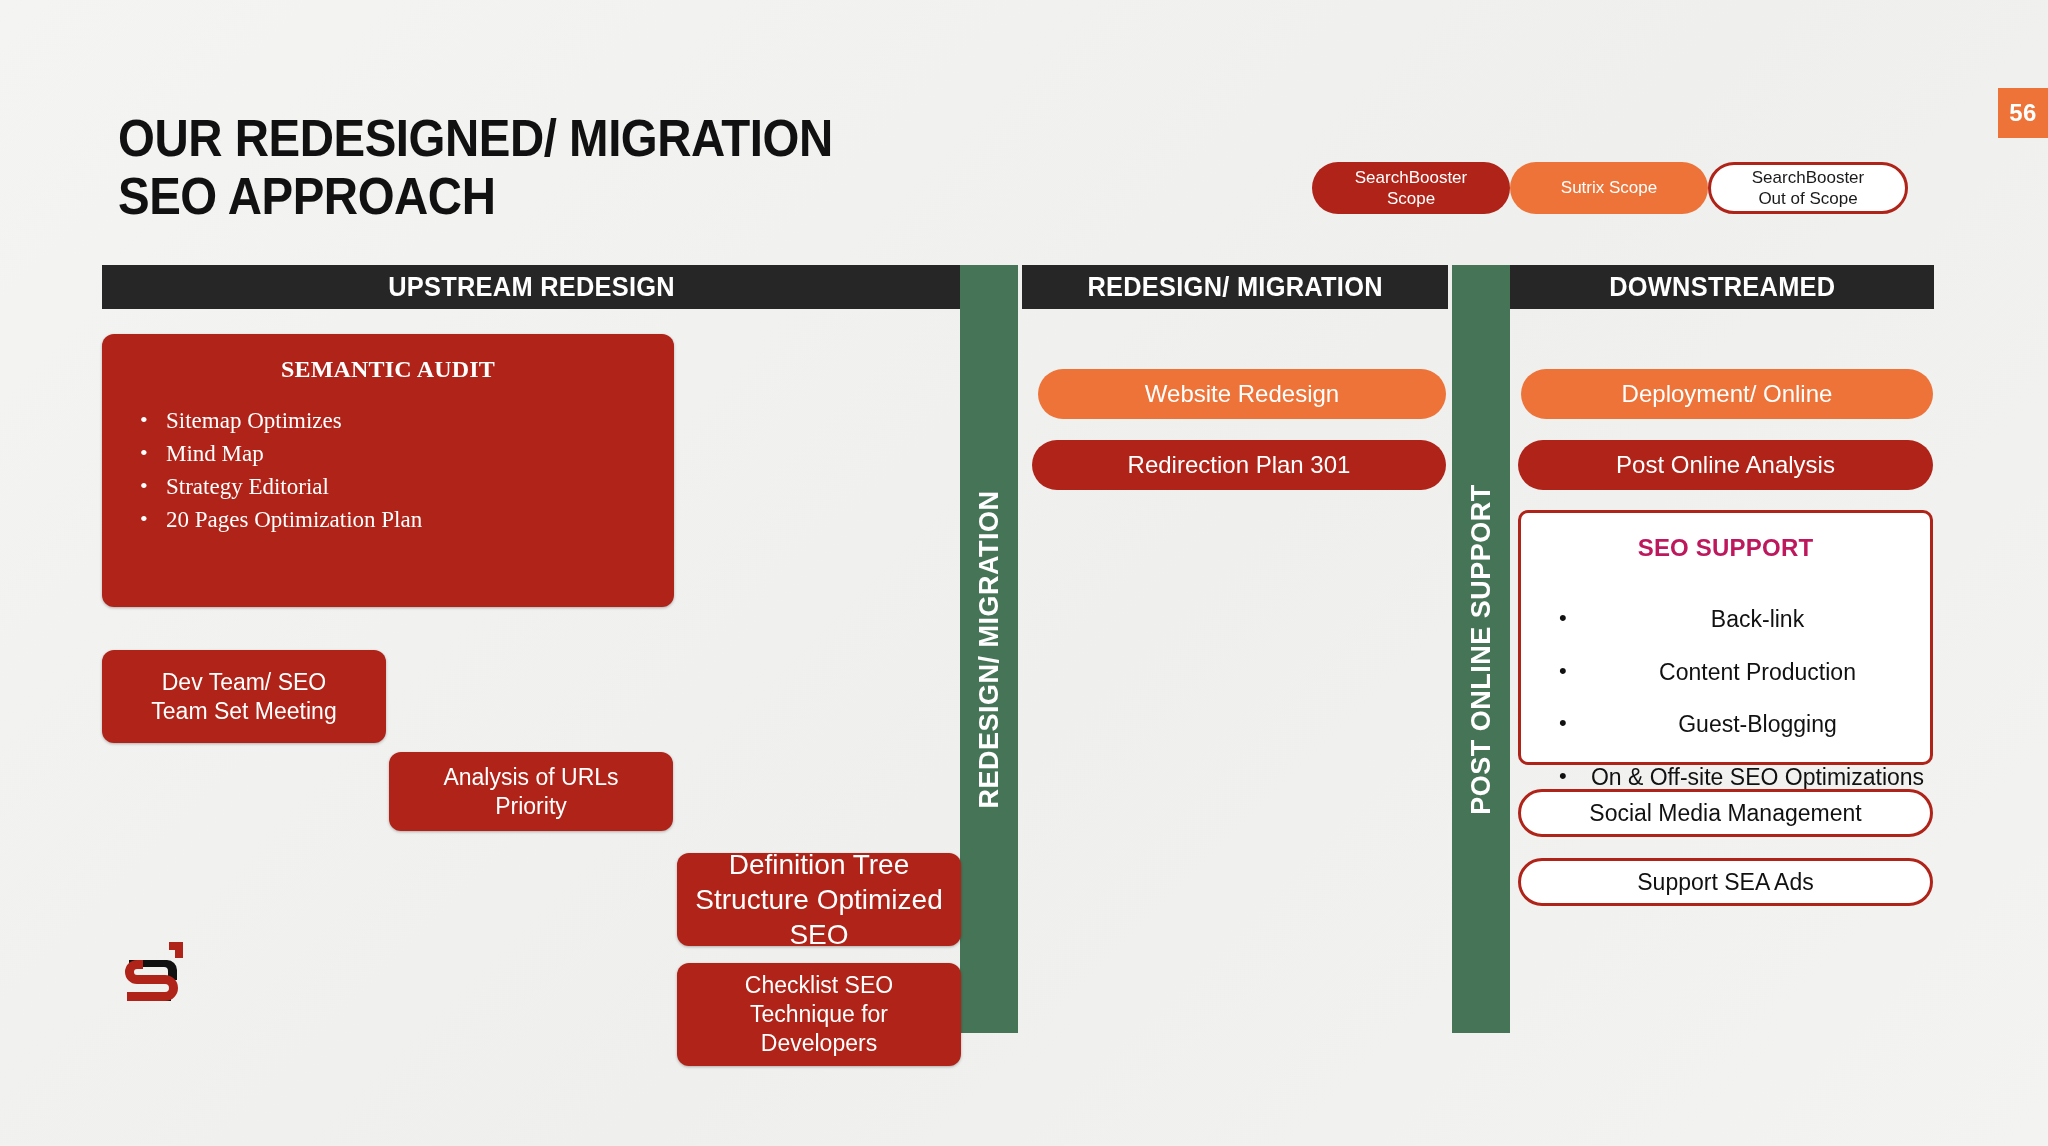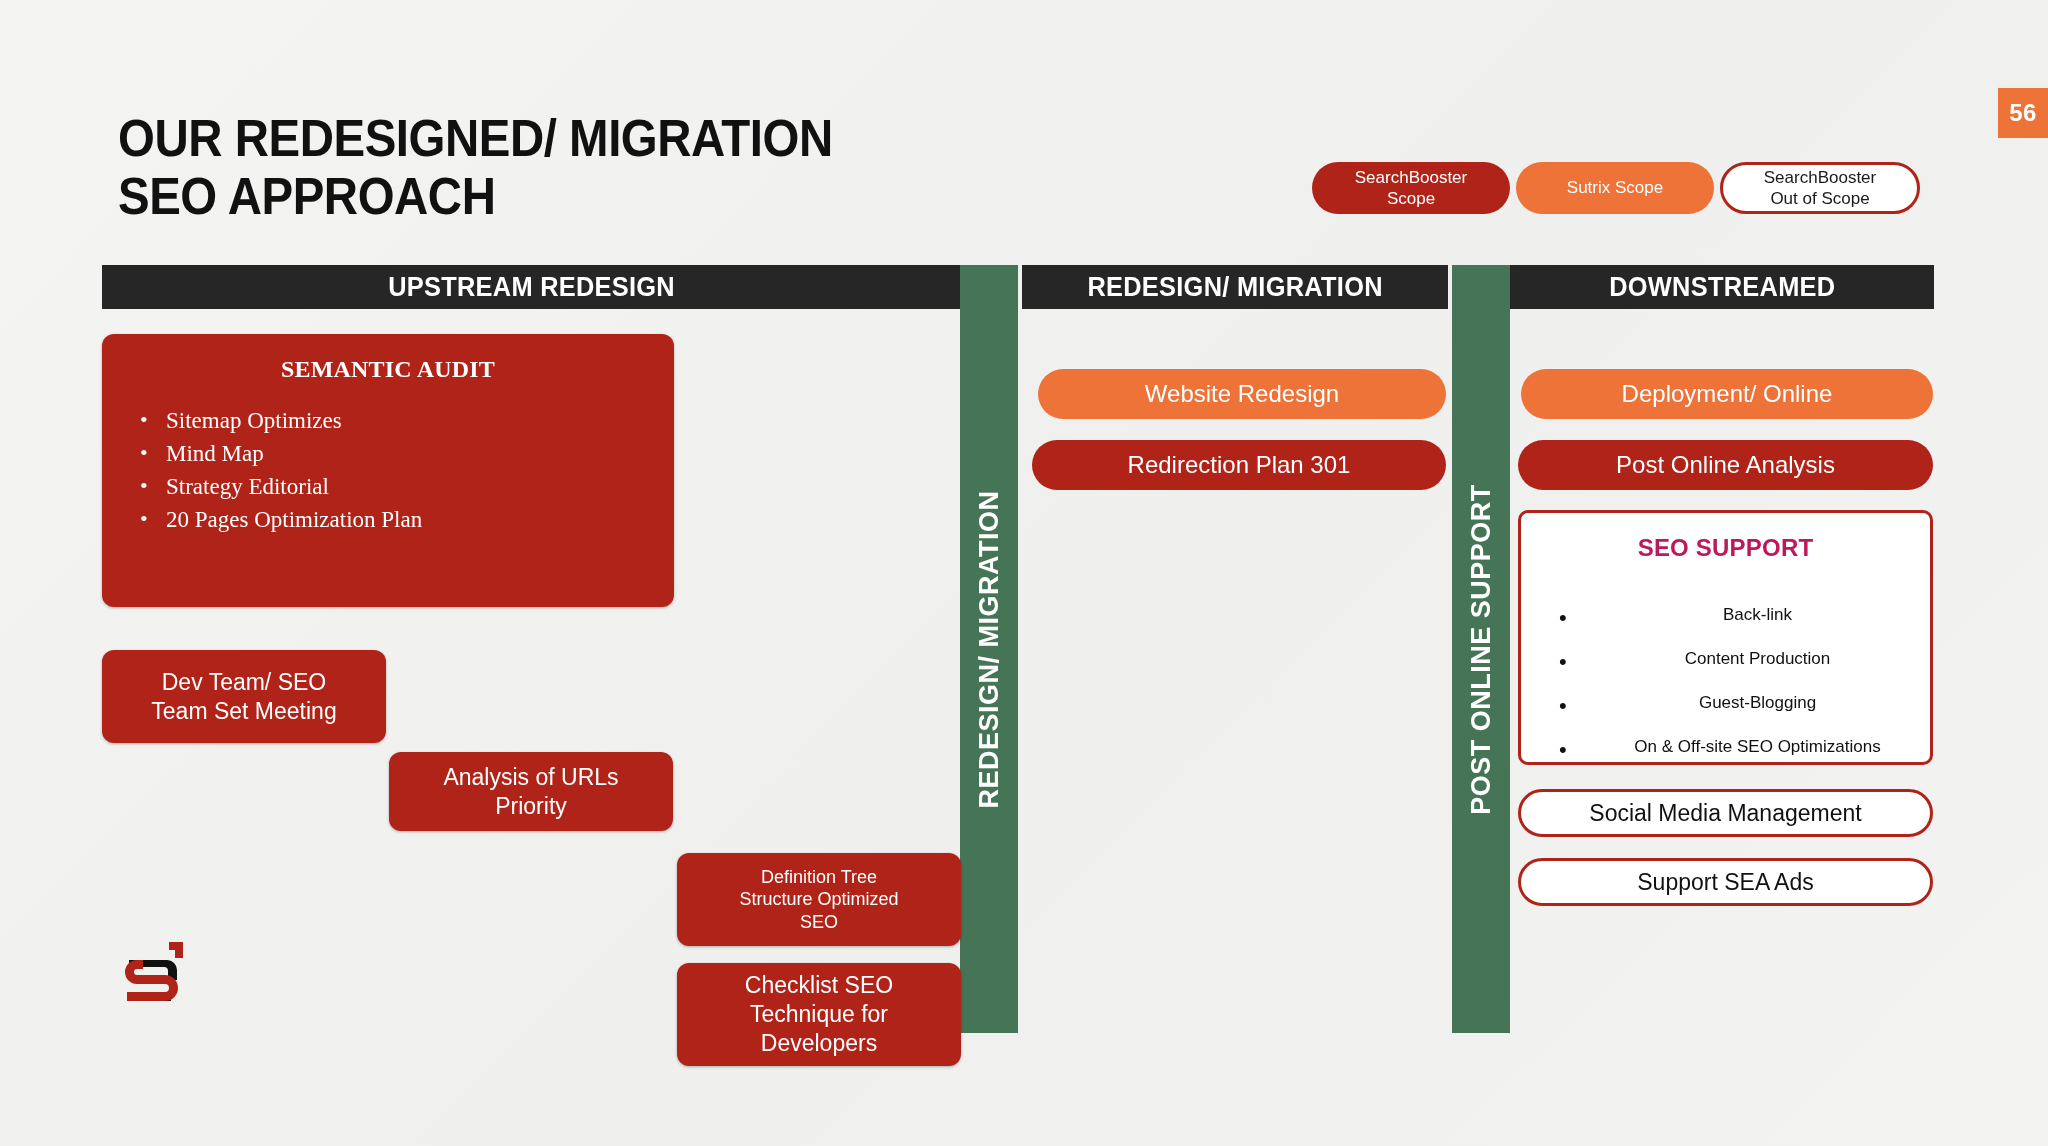--- a/index.html
+++ b/index.html
@@ -56,21 +56,21 @@
     transform-origin: left top;
   }
   #title .line { display: block; white-space: nowrap; }
 
   
   #legend {
     position: absolute;
     left: 1312px;
     top: 162px;
     display: flex;
-    gap: 6px;
+    gap: 0;
     align-items: flex-start;
   }
   .legend-pill {
     border-radius: 999px;
     display: flex;
     align-items: center;
     justify-content: center;
     text-align: center;
     font-size: 17px;
     line-height: 1.25;
@@ -196,34 +196,34 @@
   .bullets li::before {
     content: "\2022";
     position: absolute;
     left: 8px;
     top: -1px;
     font-size: 22px;
   }
 
   #dev-team     { left: 102px; top: 617px; width: 284px; height: 93px; font-size: 23px; }
   #analysis-url { left: 389px; top: 719px; width: 284px; height: 79px; font-size: 23px; }
-  #definition-tree { left: 677px; top: 820px; width: 284px; height: 93px; font-size: 18px; }
+  #definition-tree { left: 677px; top: 820px; width: 284px; height: 93px; font-size: 28px; }
   #checklist-seo   { left: 677px; top: 930px; width: 284px; height: 103px; font-size: 23px; }
 
   
   #website-redesign  { left: 1038px; top: 336px; width: 408px; height: 50px; font-size: 24px; }
   #redirection-plan  { left: 1032px; top: 407px; width: 414px; height: 50px; font-size: 24px; }
   #pre-online        { left: 1032px; top: 478px; width: 414px; height: 50px; font-size: 24px; }
 
   
   #deployment        { left: 1521px; top: 336px; width: 412px; height: 50px; font-size: 24px; }
   #post-online       { left: 1518px; top: 407px; width: 415px; height: 50px; font-size: 24px; }
   #seo-support       { left: 1518px; top: 477px; width: 415px; height: 255px; padding: 20px 0 0 0; }
   #seo-support .card-title { color: #be185d; font-size: 24px; margin-bottom: 20px; }
-  #seo-support .bullets li { color: #111; font-size: 17px; line-height: 1.42; }
+  #seo-support .bullets li { color: #111; font-size: 23px; line-height: 1.42; }
   #social-media      { left: 1518px; top: 756px; width: 415px; height: 48px; font-size: 23px; }
   #support-sea       { left: 1518px; top: 825px; width: 415px; height: 48px; font-size: 23px; }
 
   
   #logo {
     position: absolute;
     left: 113px;
     top: 938px;
     width: 78px;
     height: 82px;

